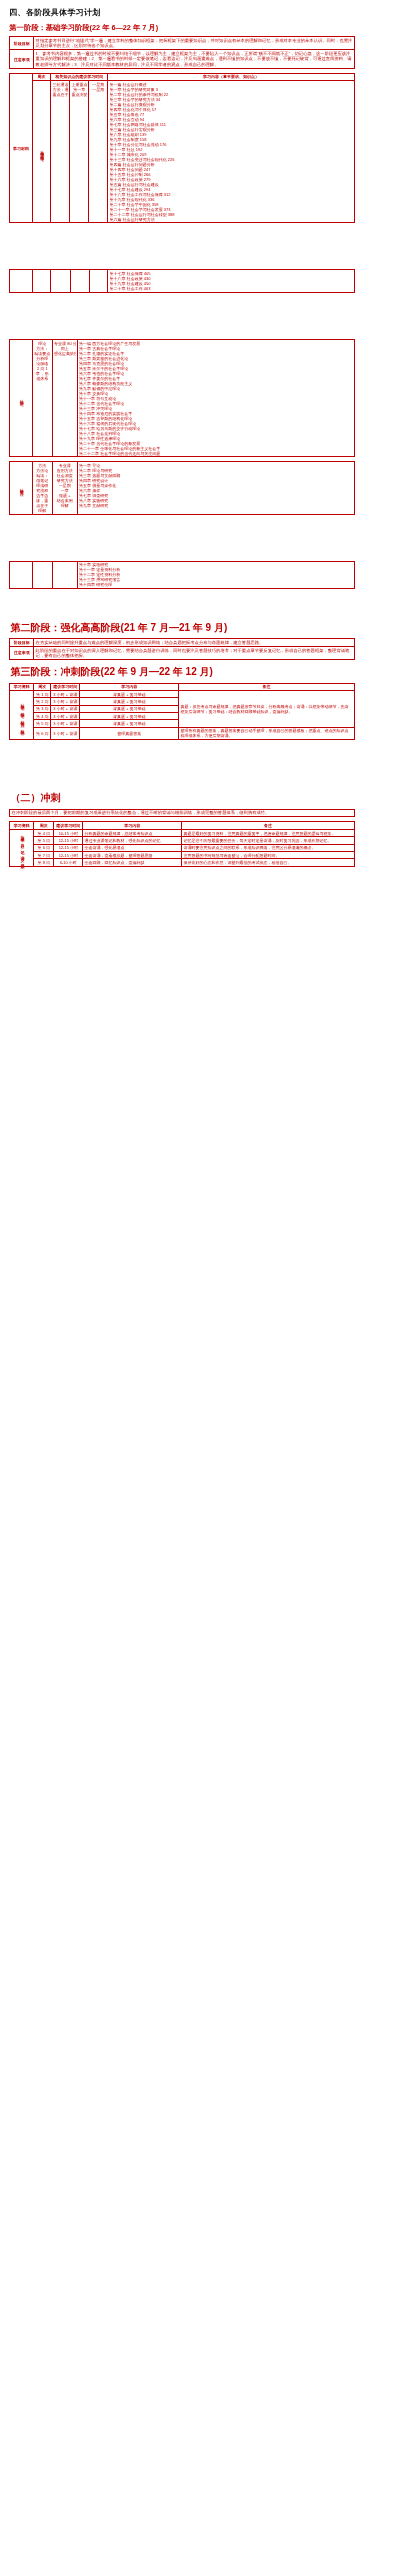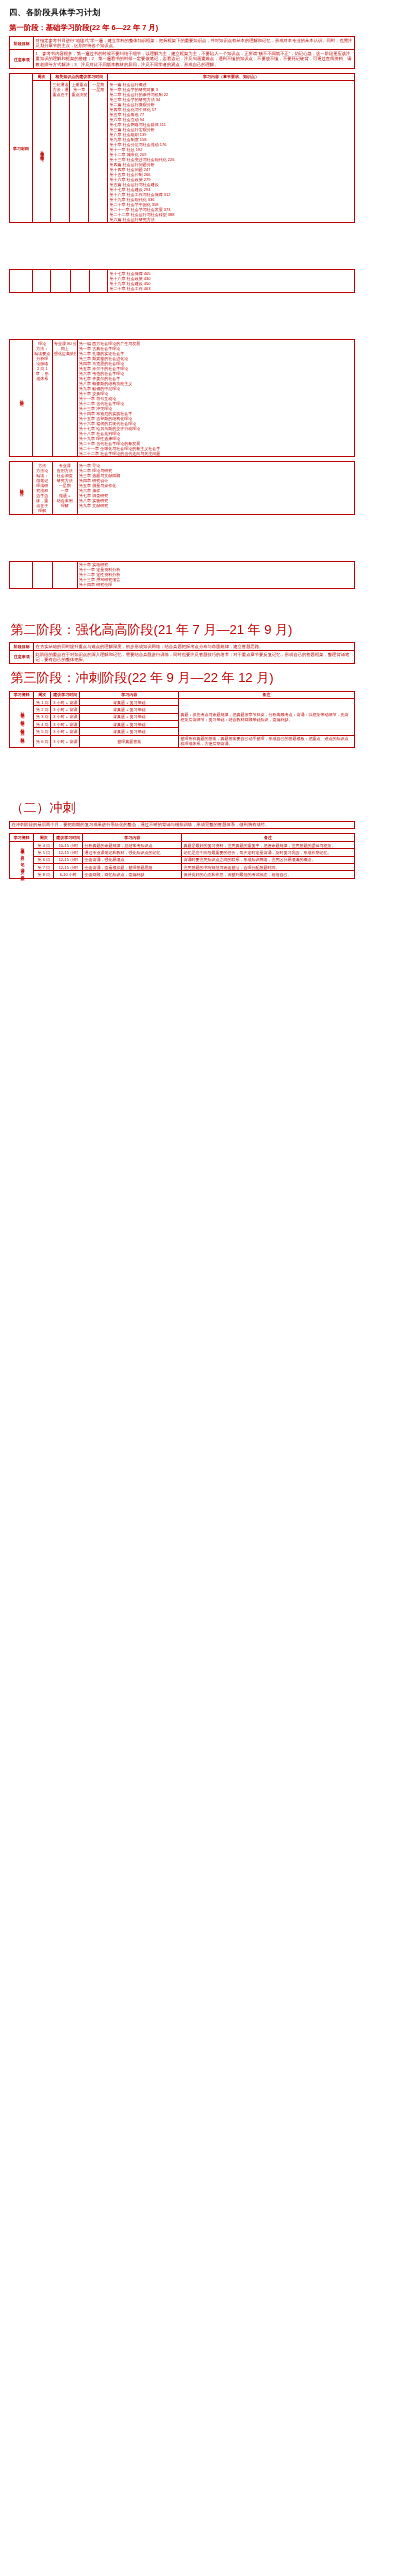--- a/index.html
+++ b/index.html
@@ -23,22 +23,22 @@
     margin: 6.6px 0 4px 0;
     letter-spacing: 0.3px;
   }
   h3.subheading {
     font-size: 7.3px;
     font-weight: bold;
     color: #c00000;
     margin: 5.3px 0 3.3px 0;
   }
   h3.subheading2 {
-    font-size: 13px;
-    font-weight: normal;
+    font-size: 10px;
+    font-weight: bold;
     color: #c00000;
     margin: 5.3px 0 3.3px 1.3px;
   }
   table.grid {
     width: 100%;
     border-collapse: collapse;
     table-layout: fixed;
     font-size: 4px;
     color: #c00000;
   }

